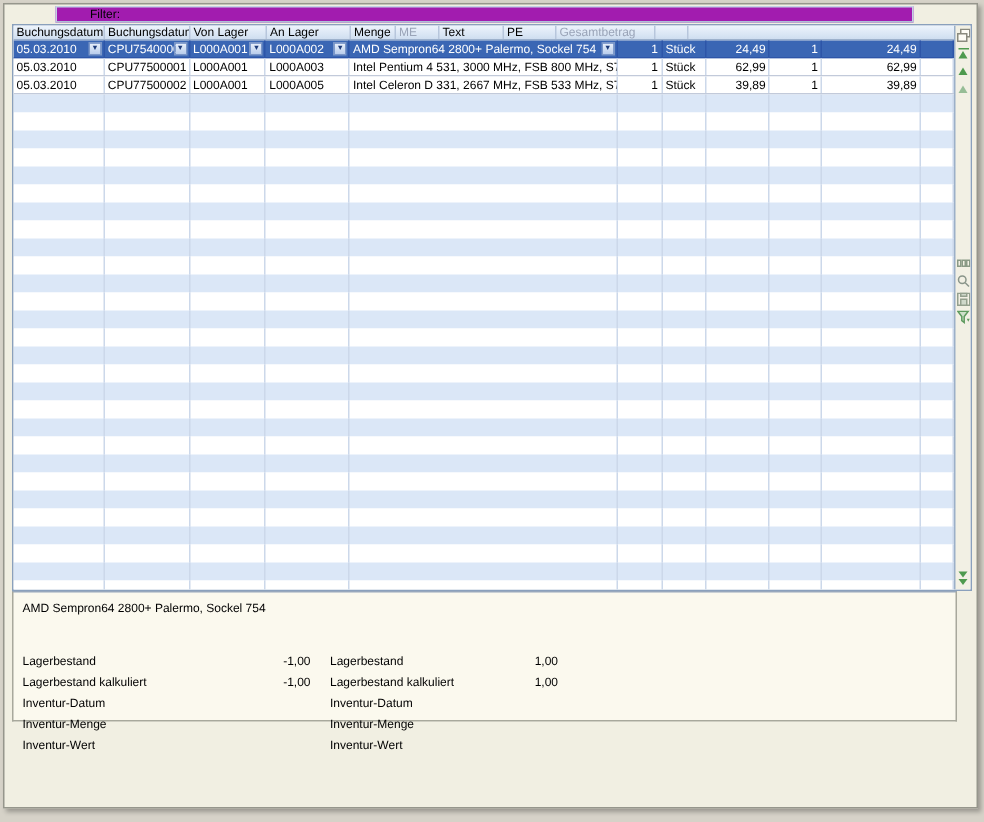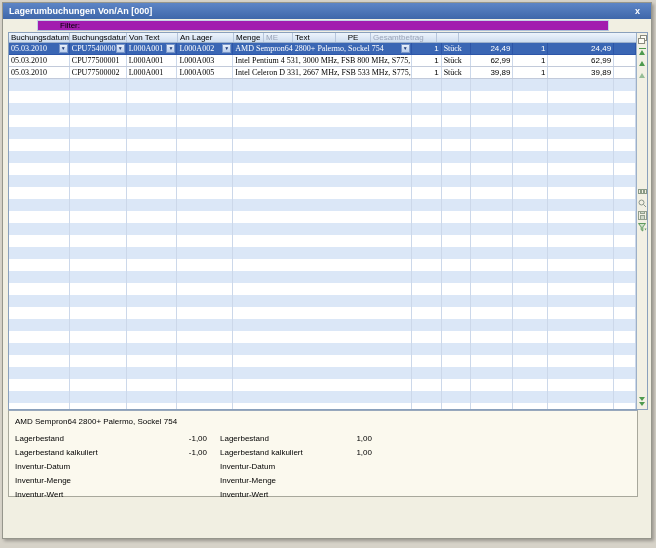--- a/index.html
+++ b/index.html
@@ -30,21 +30,21 @@
 
   .grow{display:flex;height:12px;box-sizing:border-box;}
   .grow .cell{font-size:8px;line-height:11px;padding:0 2px;border-right:1px solid #ccd8ea;
               box-sizing:border-box;white-space:nowrap;overflow:hidden;position:relative;}
   .grow.data{background:#fff;border-bottom:1px solid #c2cada;}
   .grow.sel{background:#3a66b4;color:#fff;border-bottom:1px solid #2d55a8;}
   .grow.sel .cell{border-right-color:#2d55a8;}
   .grow.stripe-odd{background:#dbe7f7;}
   .grow.stripe-even{background:#ffffff;}
   .a-right{text-align:right;}
-  .a-left{text-align:left;font-family:Liberation Serif, serif;}
+  .a-left{text-align:left;}
 
   .combo{position:absolute;right:1px;top:1px;width:9px;height:9px;
          background:linear-gradient(#e9f0fb,#b9cdec);border:1px solid #7a96c8;
          font-size:5px;line-height:7px;text-align:center;color:#1c3a7a;box-sizing:border-box;}
 
   .gstrip{width:11px;background:#f2f0e4;border-left:1px solid #9cb0c8;position:relative;box-sizing:border-box;}
   .sgroup{position:absolute;left:0;width:10px;}
   .sg-top{top:0;}
   .sg-mid{top:152px;}
   .sg-bot{bottom:2px;}
@@ -52,56 +52,52 @@
   .tri-up{width:0;height:0;border-left:3px solid transparent;border-right:3px solid transparent;
           border-bottom:5px solid #4e9a4e;}
   .tri-up.faded{border-bottom-color:#96bd96;}
   .tri-down{width:0;height:0;border-left:3px solid transparent;border-right:3px solid transparent;
             border-top:4px solid #4e9a4e;}
   .tbar{width:7px;height:1px;background:#4e9a4e;margin-bottom:1px;}
 
   .panel{width:630px;height:87px;background:#fbf9ee;border:1px solid #a8a89c;border-top-color:#98a8bc;
          box-sizing:border-box;font-size:8px;color:#000;position:relative;margin-top:0;}
   .ptitle{padding:6px 0 0 6px;}
-  .pcol{position:absolute;top:20px;}
+  .pcol{position:absolute;top:38px;}
   .pcol.left{left:6px;width:200px;}
   .pcol.right{left:211px;width:170px;}
   .prow{display:flex;height:14px;align-items:center;}
   .pcol.left  .plabel{flex:0 0 150px;}
   .pcol.right .plabel{flex:0 0 110px;}
   .pvalue{flex:0 0 42px;text-align:right;}
 </style>
 </head>
 <body>
 
 <div class="page">
   <div class="window">
 
-    <div class="titlebar">
-      <span class="title">Lagerumbuchungen Von/An [000]</span>
-      <span class="close">x</span>
-    </div>
 
     <div class="content">
 
       <div class="filterrow">
         <span>Filter:</span>
       </div>
 
       <div class="grid">
         <div class="gmain">
           <div class="ghead">
               <div class="hcell" style="width: 61px;">Buchungsdatum</div>
               <div class="hcell" style="width: 57px;">Buchungsdatum</div>
-              <div class="hcell" style="width: 51px;">Von Text</div>
+              <div class="hcell" style="width: 51px;">Von Lager</div>
               <div class="hcell" style="width: 56px;">An Lager</div>
               <div class="hcell" style="width: 30px;">Menge</div>
               <div class="hcell dim" style="width: 29px;">ME</div>
               <div class="hcell" style="width: 43px;">Text</div>
-              <div class="hcell" style="width: 35px; text-align: center;">PE</div>
+              <div class="hcell" style="width: 35px;">PE</div>
               <div class="hcell dim" style="width: 66px;">Gesamtbetrag</div>
               <div class="hcell" style="width: 22px;"></div>
             </div>
           <div class="gbody">
               <div class="grow sel">
                 <div class="cell a-left" style="width: 61px;"><span>05.03.2010</span><span class="combo">▼</span></div>
                 <div class="cell a-left" style="width: 57px;"><span>CPU75400003</span><span class="combo">▼</span></div>
                 <div class="cell a-left" style="width: 51px;"><span>L000A001</span><span class="combo">▼</span></div>
                 <div class="cell a-left" style="width: 56px;"><span>L000A002</span><span class="combo">▼</span></div>
                 <div class="cell a-left" style="width: 179px;"><span>AMD Sempron64 2800+ Palermo, Sockel 754</span><span class="combo">▼</span></div>

